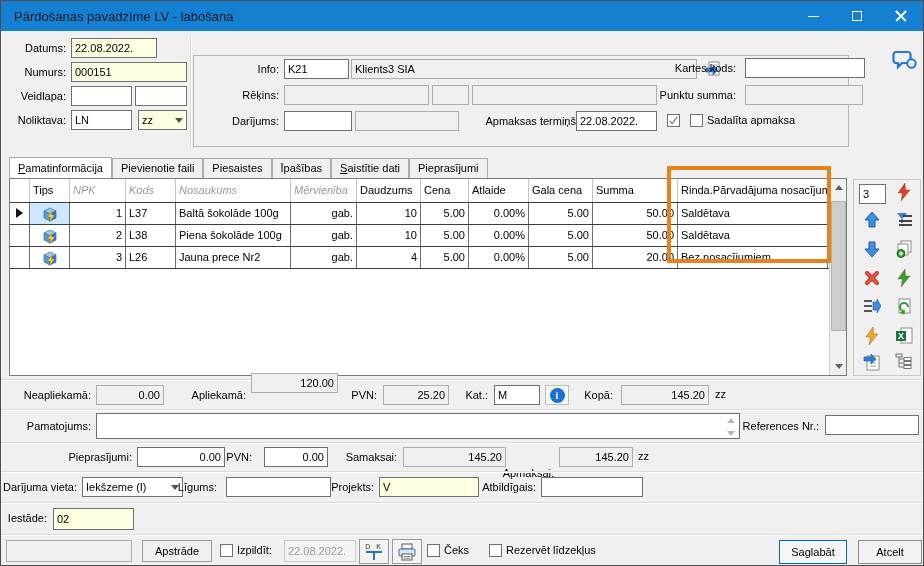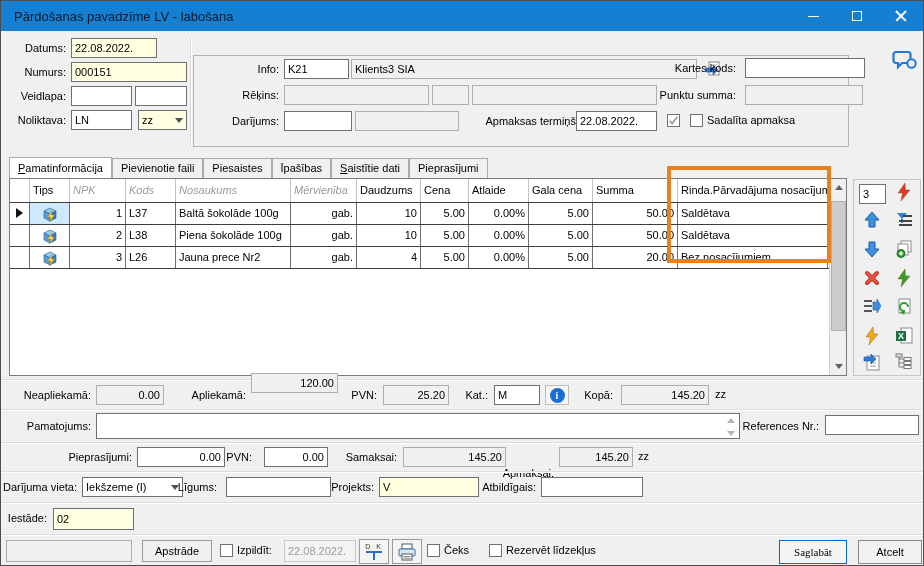--- a/index.html
+++ b/index.html
@@ -428,15 +428,15 @@
       <rect x="2" y="6" width="16" height="7" rx="1" fill="#d8e6f4" stroke="#3b6ea5"></rect>
       <rect x="5" y="11" width="10" height="6" fill="#fff" stroke="#555"></rect>
       <line x1="6.5" y1="13.5" x2="13.5" y2="13.5" stroke="#888"></line>
       <line x1="6.5" y1="15.2" x2="13.5" y2="15.2" stroke="#888"></line>
     </svg>
   </div>
   <div class="cb" style="left:426px;top:543px;"></div>
   <div class="abs" style="left:443px;top:543px;line-height:13px;">Čeks</div>
   <div class="cb" style="left:488px;top:543px;"></div>
   <div class="abs" style="left:505px;top:543px;line-height:13px;">Rezervēt līdzekļus</div>
-  <div class="btn default" style="left:778px;top:539px;width:68px;height:24px;font-family:Liberation Serif, serif;">Saglabāt</div>
+  <div class="btn default" style="left:778px;top:539px;width:68px;height:24px;">Saglabāt</div>
   <div class="btn" style="left:857px;top:539px;width:64px;height:24px;">Atcelt</div>
 </div>
 
 </body></html>

